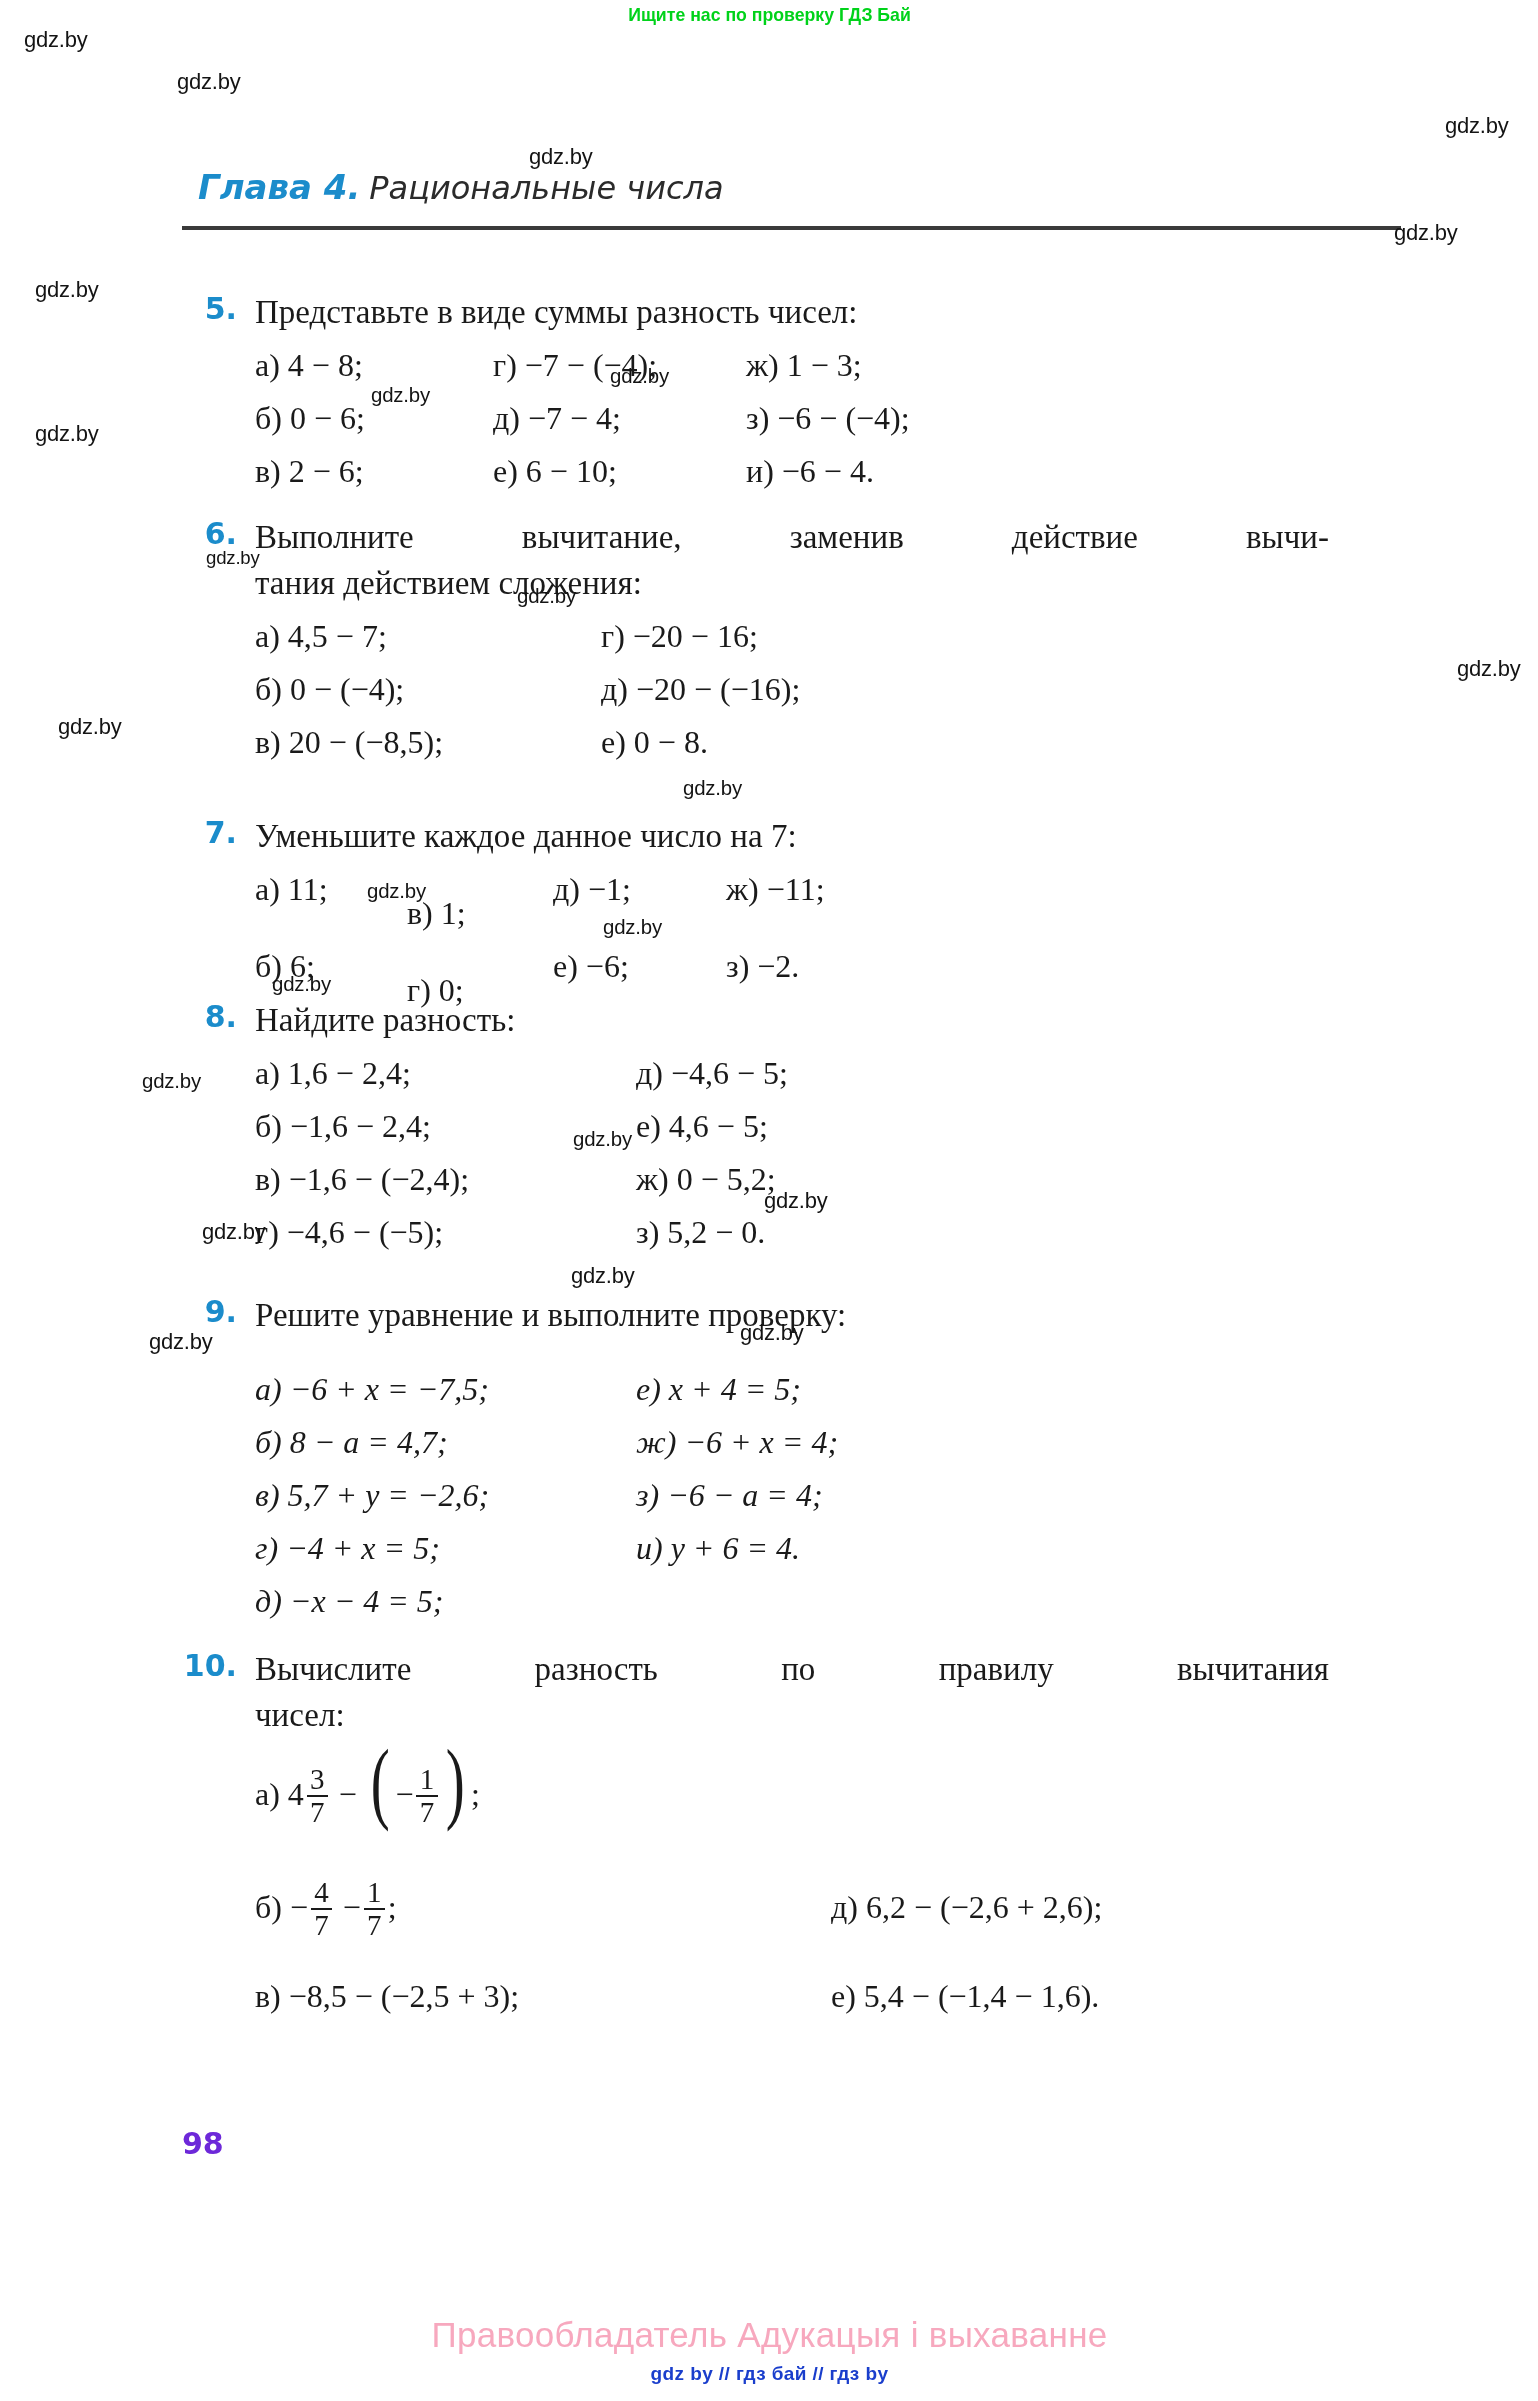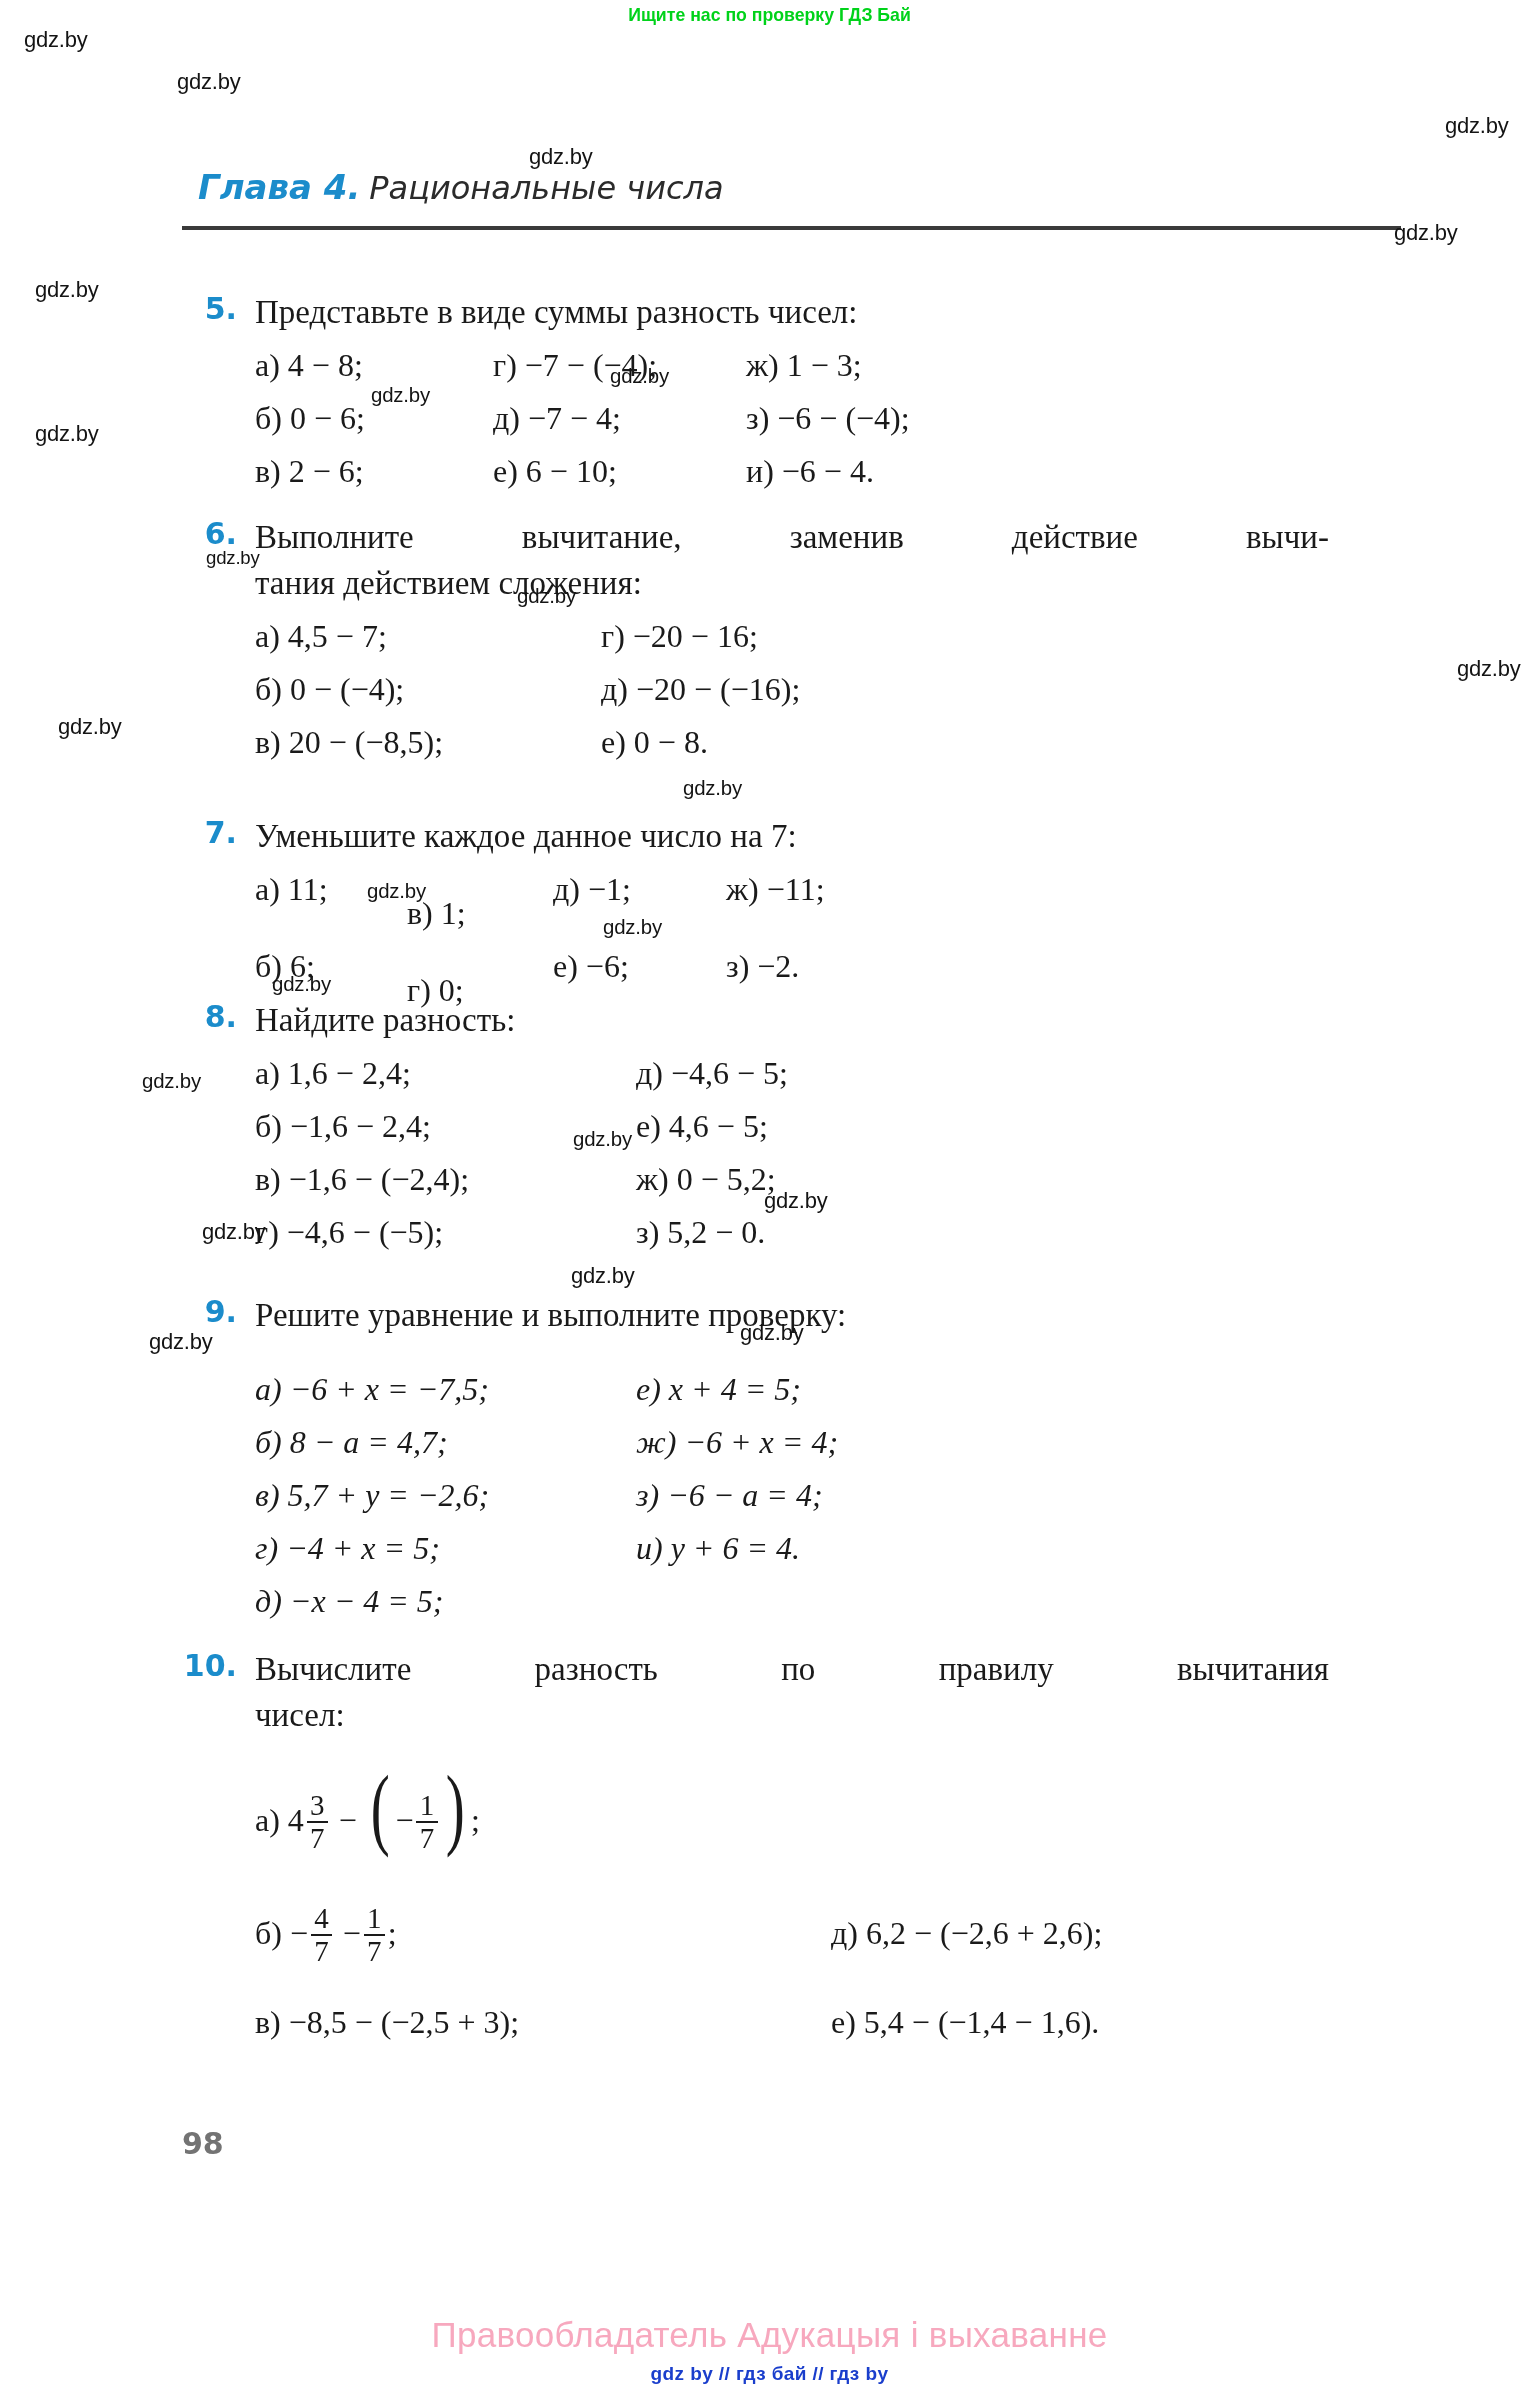--- a/index.html
+++ b/index.html
@@ -206,21 +206,21 @@
     white-space: nowrap;
   }
 
   .pagenum {
     position: absolute;
     left: 182px;
     top: 2126px;
     font-family: "DejaVu Sans", sans-serif;
     font-weight: bold;
     font-size: 30px;
-    color: #737373;
+    color: #6d28d9;
   }
 </style>
 </head>
 <body>
 
 <div class="topbanner">Ищите нас по проверку ГДЗ Бай</div>
 
 <div class="page">
 
   <div class="chapter-head">
@@ -350,21 +350,21 @@
       </div>
     </div>
   </div>
 
   <div class="ex" style="top:1646px;">
     <div class="ex-num">10.</div>
     <div class="ex-body">
       <div class="ex-prompt justify">Вычислите разность по правилу вычитания</div>
       <div class="ex-prompt">чисел:</div>
 
-      <div class="items" style="margin-top:26px;">
+      <div class="items" style="margin-top:0;">
 
         <div class="fracrow">
           <span class="it c10a">
             <span>а) 4</span><span class="frac">
                 <span class="num">3</span>
                 <span class="den">7</span>
               </span>
             <span>−</span>
             <span class="bigparen">(</span><span>−</span><span class="frac">
                 <span class="num">1</span>

